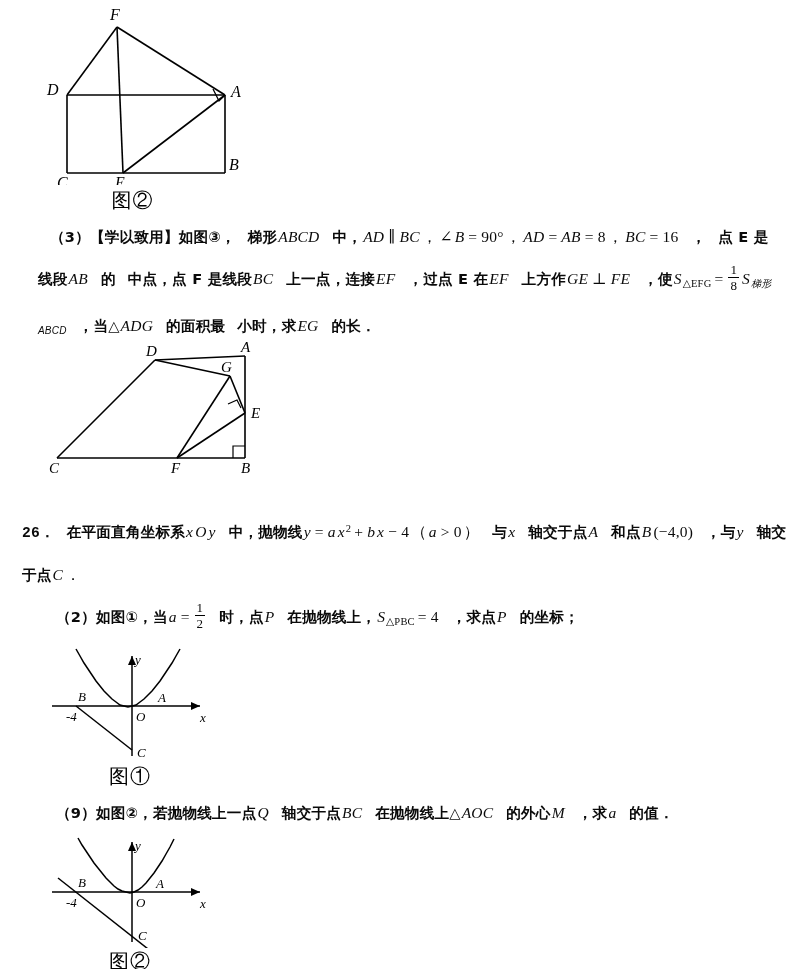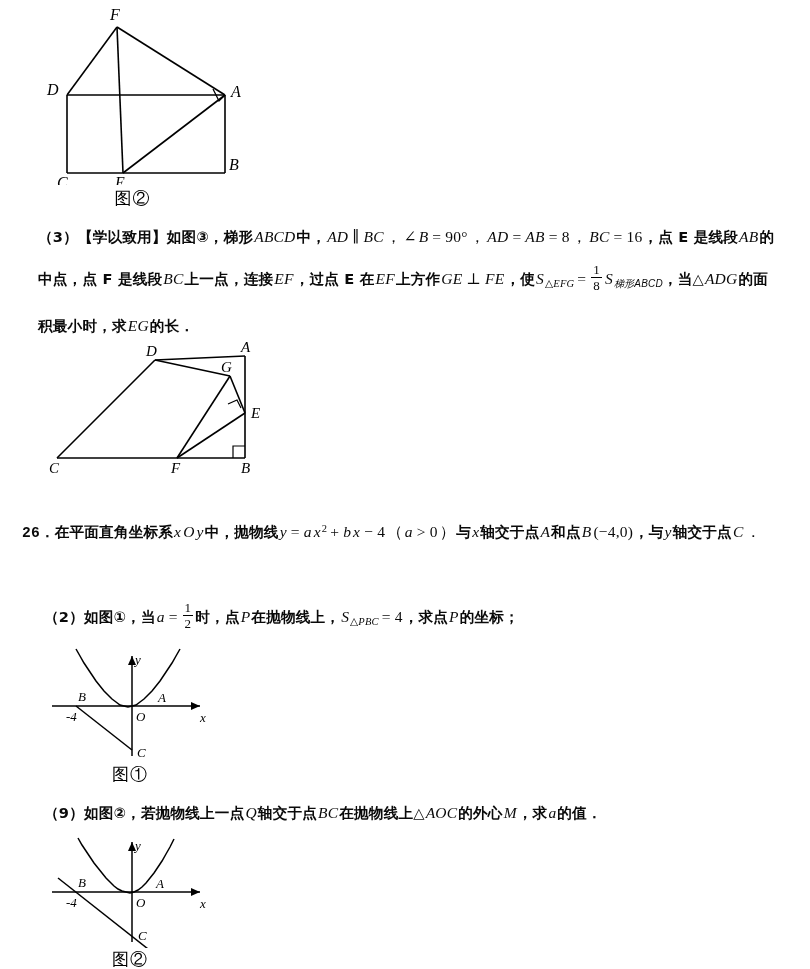--- a/index.html
+++ b/index.html
@@ -20,35 +20,36 @@
     width: 810px;
     height: 969px;
   }
   
   .figure-block {
     position: absolute;
   }
   .fig-caption {
     text-align: center;
     font-family: "Liberation Serif", "DejaVu Serif", serif;
-    font-size: 17px;
+    font-size: 20px;
     letter-spacing: 1px;
   }
   
   .para {
     position: absolute;
     font-size: 15.2px;
     line-height: 42px;
     color: #0a0a0a;
     letter-spacing: 0.2px;
   }
   .cn {
     font-family: "DejaVu Sans", "Liberation Sans", sans-serif;
     font-weight: 700;
     font-size: 14.6px;
+    margin-left: 12px;
   }
   .mi {
     font-family: "Liberation Serif", "DejaVu Serif", serif;
     font-style: italic;
     font-size: 15.5px;
     padding: 0 1px;
   }
   .mn {
     font-family: "Liberation Serif", "DejaVu Serif", serif;
     font-style: normal;
@@ -57,21 +58,20 @@
   }
   .mo {
     font-family: "Liberation Serif", "DejaVu Serif", serif;
     font-style: normal;
     font-size: 15.5px;
     padding: 0 3px;
   }
   .sub {
     font-size: 10.5px;
     vertical-align: -0.28em;
-    font-style: italic;
   }
   .sub-cn {
     font-size: 10px;
     vertical-align: -0.30em;
     font-family: Liberation Sans, sans-serif;
     font-style: italic;
   }
   .sup {
     font-size: 10.5px;
     vertical-align: 0.52em;

